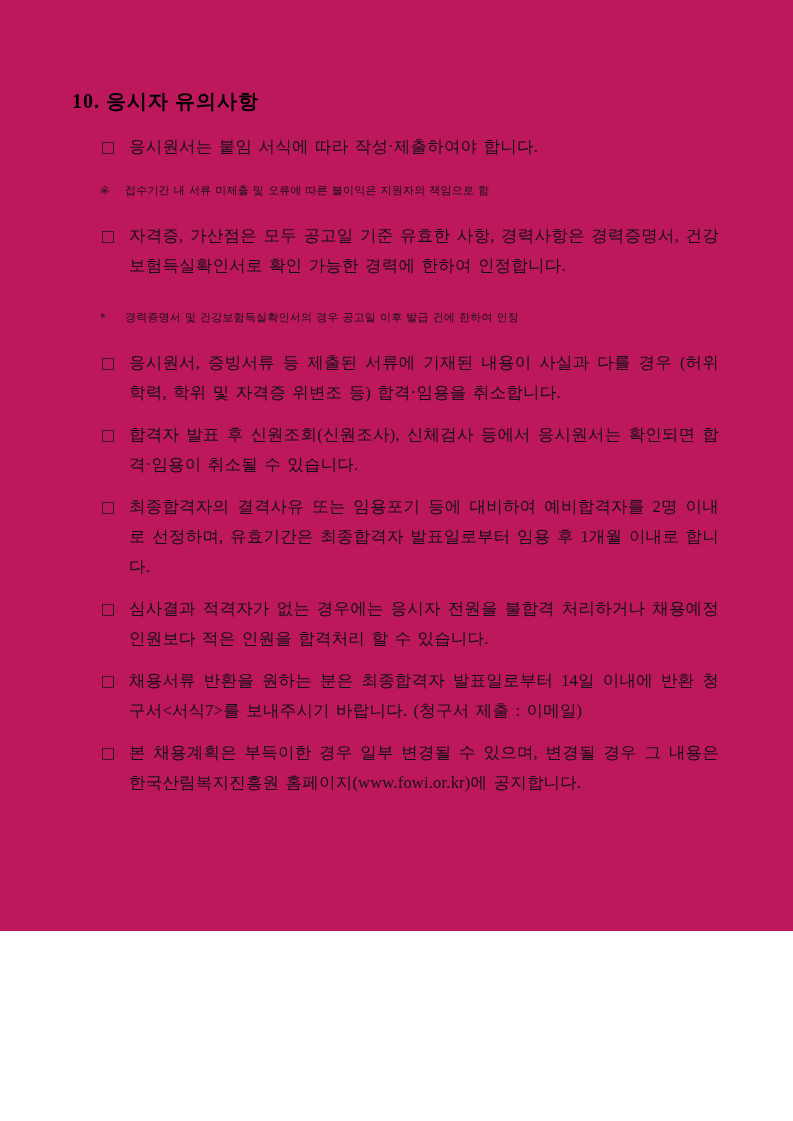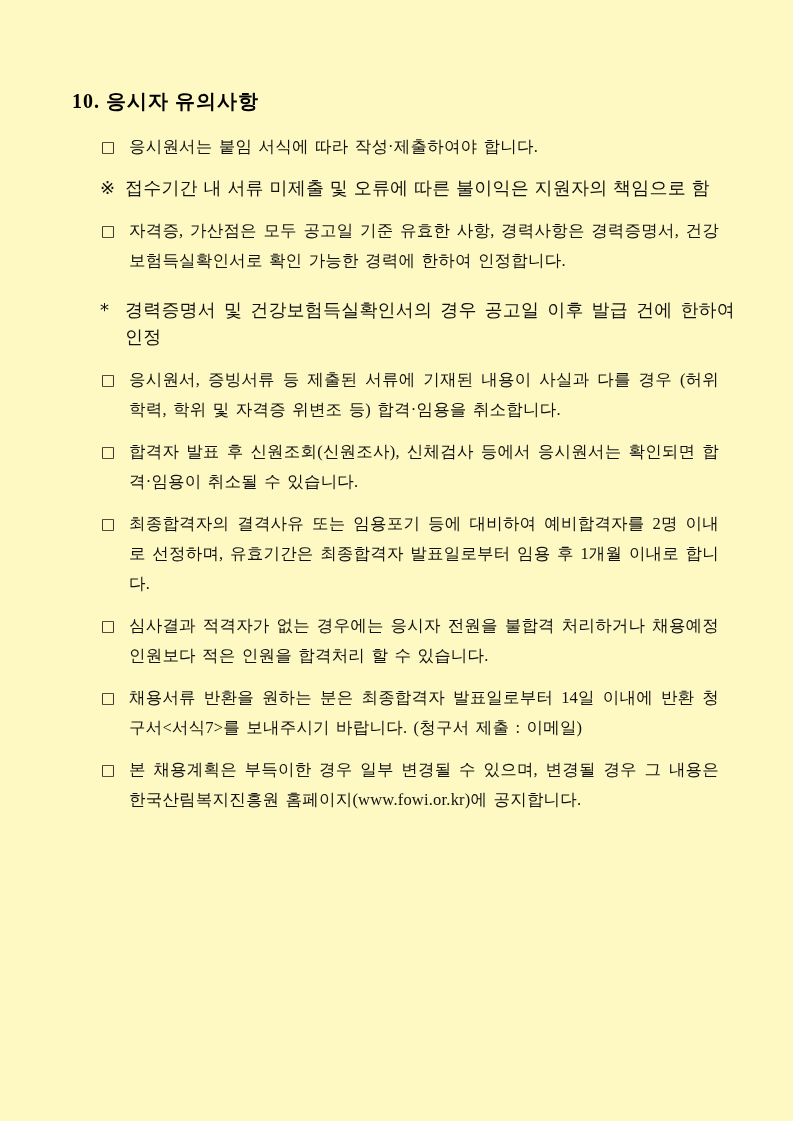--- a/index.html
+++ b/index.html
@@ -3,22 +3,22 @@
 <meta charset="utf-8">
 <style>
   html, body {
     margin: 0;
     padding: 0;
     background: #ffffff;
   }
   .page {
     position: relative;
     width: 793px;
-    height: 1121px;
-    background: #fef9c3;
+    height: 931px;
+    background: #be185d;
     color: #111111;
     font-family: "Liberation Serif", "DejaVu Serif", serif;
     box-sizing: border-box;
     padding: 88px 58px 0 72px;
     overflow: hidden;
   }
   .doc-title {
     font-size: 20px;
     font-weight: bold;
     line-height: 26px;
@@ -42,22 +42,22 @@
   }
   .item .bullet {
     display: inline-block;
     width: 28px;
     text-indent: 0;
     font-family: "DejaVu Sans", sans-serif;
     font-size: 15px;
     vertical-align: baseline;
   }
   .note {
-    font-size: 18px;
-    line-height: 27px;
+    font-size: 11px;
+    line-height: 32px;
     text-align: justify;
     text-justify: inter-word;
     letter-spacing: 0.2px;
     word-spacing: 1px;
     margin: 2px 0 14px 0;
     padding-left: 40px;
     text-indent: -25px;
   }
   .note .note-marker {
     display: inline-block;

